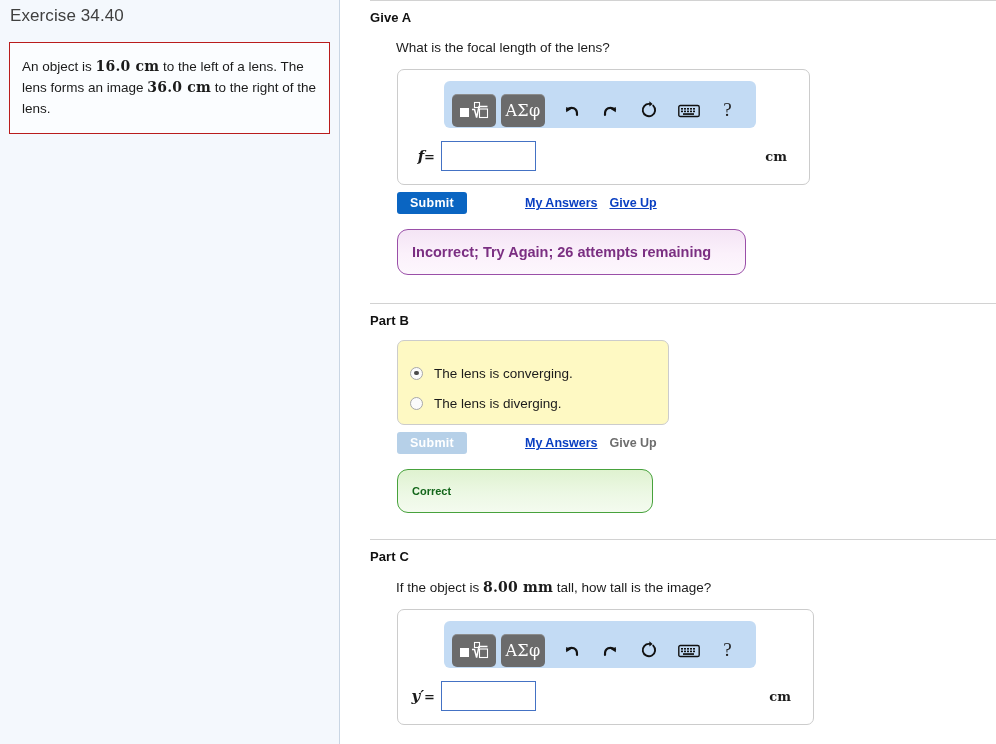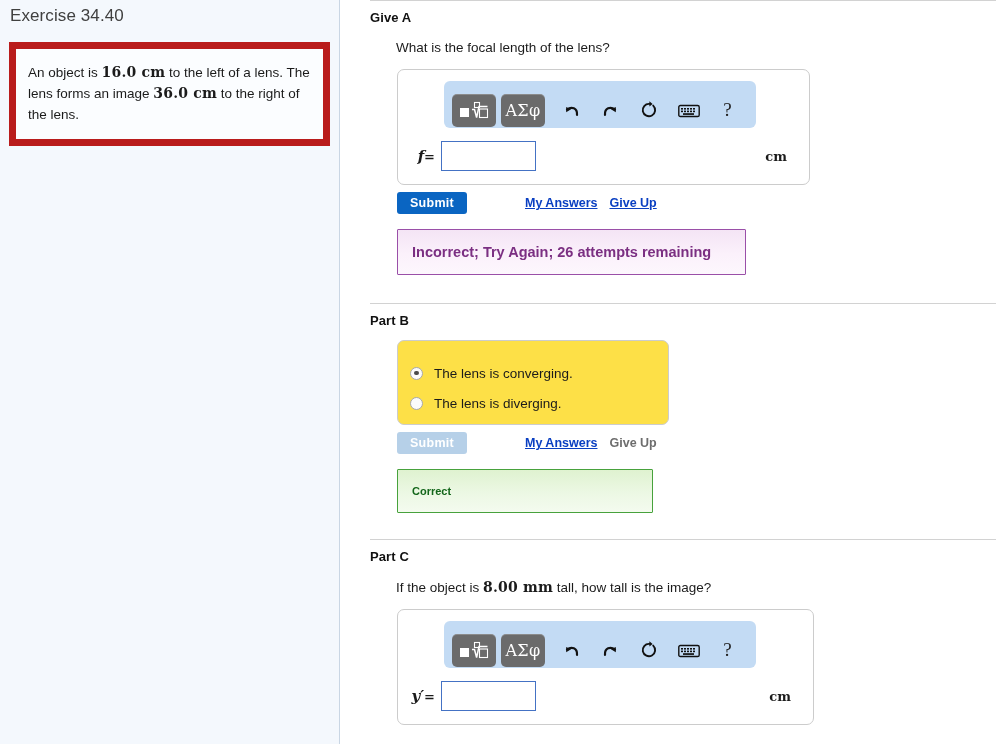--- a/index.html
+++ b/index.html
@@ -34,21 +34,21 @@
   .exercise-title {
     font-size: 17px;
     color: #404040;
     padding: 6px 0 0 10px;
     letter-spacing: 0.1px;
     font-weight: normal;
     margin: 0;
   }
   .problem-box {
     margin: 16px 9px 0 9px;
-    border: 7px solid #b91c1c;
+    border: 1px solid #b91c1c;
     background: #fbfdff;
     padding: 13px 12px 14px 12px;
     box-sizing: border-box;
   }
   .problem-text {
     font-size: 13.5px;
     line-height: 21px;
     color: #1b1b1b;
   }
   .mathq {
@@ -190,21 +190,21 @@
     color: #1b1b1b;
   }
 
   
   .choice-box {
     margin: 12px 0 0 27px;
     width: 272px;
     height: 85px;
     border: 1px solid #cccccc;
     border-radius: 7px;
-    background: #fde047;
+    background: #fef9c3;
     box-sizing: border-box;
     padding: 17px 0 0 12px;
   }
   .choice {
     display: flex;
     align-items: center;
     height: 30px;
   }
   .radio {
     width: 13px;
@@ -267,21 +267,21 @@
     color: #6d6d6d;
     text-decoration: none;
     cursor: default;
   }
   .gap-a { width: 58px; }
   .gap-b { width: 12px; }
 
   
   .feedback {
     margin: 15px 0 0 27px;
-    border-radius: 1px;
+    border-radius: 11px;
     box-sizing: border-box;
     display: flex;
     align-items: center;
     padding-left: 14px;
   }
   .feedback.incorrect {
     width: 349px;
     height: 46px;
     border: 1px solid #9a4fa8;
     background: linear-gradient(to bottom, #f4e4f5 0%, #fbf1fb 55%, #fdf7fd 100%);

